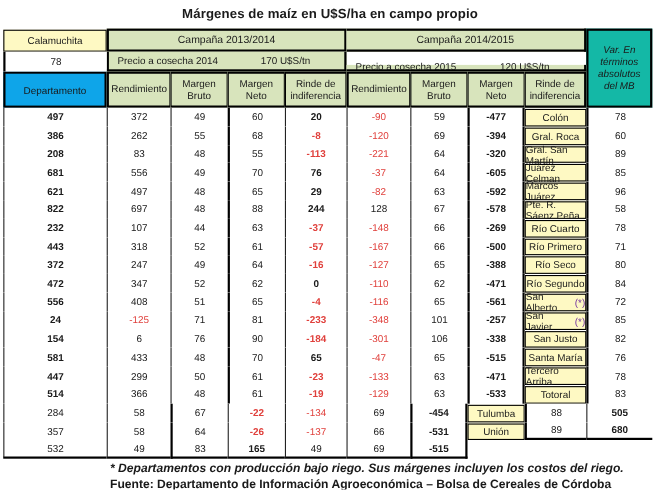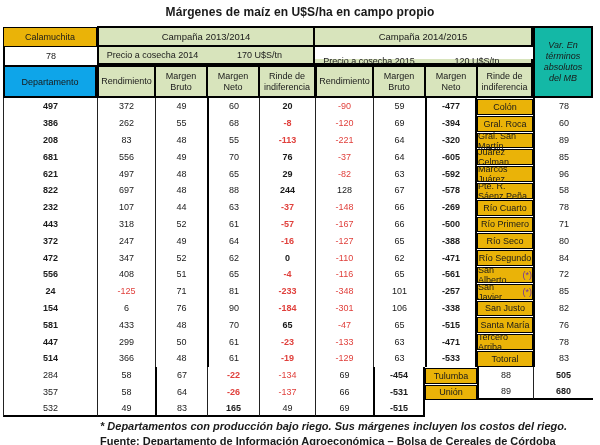--- a/index.html
+++ b/index.html
@@ -18,21 +18,21 @@
   .precio2{grid-column:6/10;grid-row:2;border:2px solid #000;border-top:none;border-left:none;margin-top:12px;}
   .precio1,.precio2{display:flex;}
   .precio1 span,.precio2 span{flex:1;text-align:center;}
   .depthead{grid-column:1;grid-row:3;border:2px solid #000;background:#0ea5e9;}
   .colhead{grid-row:3;border:1px solid #000;border-top:2px solid #000;border-bottom:2px solid #000;
            background:#d8e4bc;text-align:center;line-height:1.15;padding:0 2px;}
   .colhead.gs{border-left:2px solid #000;}
   .colhead.ge{border-right:2px solid #000;}
   .varhead{grid-column:10;grid-row:1/4;border:2px solid #000;background:#14b8a6;font-style:italic;
            text-align:center;line-height:1.25;padding:0 3px;}
-  .dept{background:#eab308;border:1.5px solid #000;margin:1px 0 0 0;}
+  .dept{background:#fef9c3;border:1.5px solid #000;margin:1px 0 0 0;}
   .val{border-left:1px solid #222;background:#fff;}
   .val.gs{border-left:2px solid #000;}
   .varcell{border-left:2px solid #000;border-right:2px solid #000;background:#fff;font-weight:bold;}
   .brow{border-bottom:2px solid #000;}
   .bold{font-weight:bold;}
   .neg{color:#e0403c;}
   .suffix{color:#7030a0;margin-left:2px;}
   .foot{margin-left:100px;font-size:11px;line-height:1.35;margin-top:2px;}
   .foot .f1{font-weight:bold;font-style:italic;}
   .foot .f2{font-weight:bold;}

